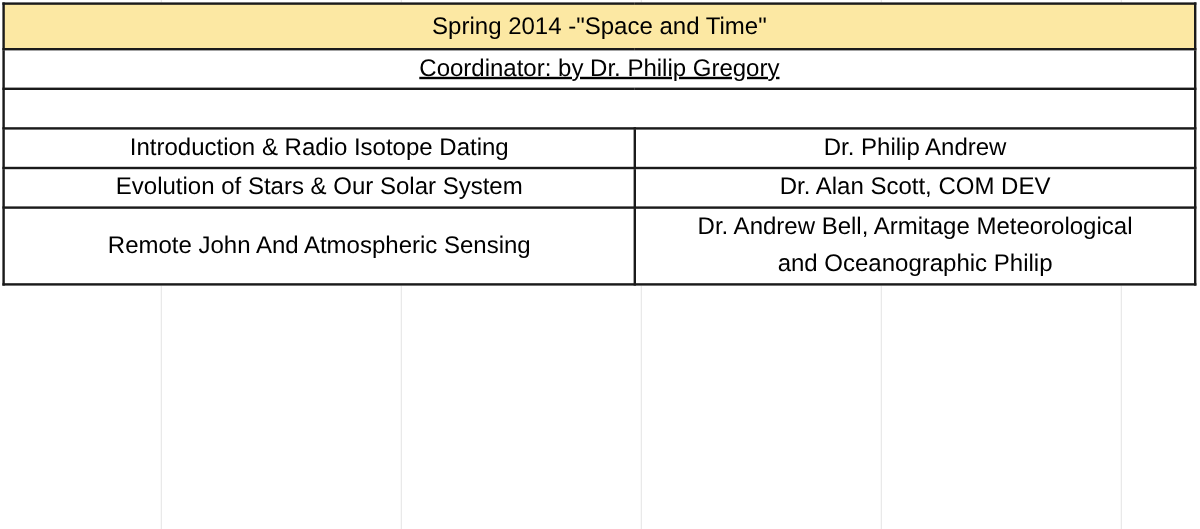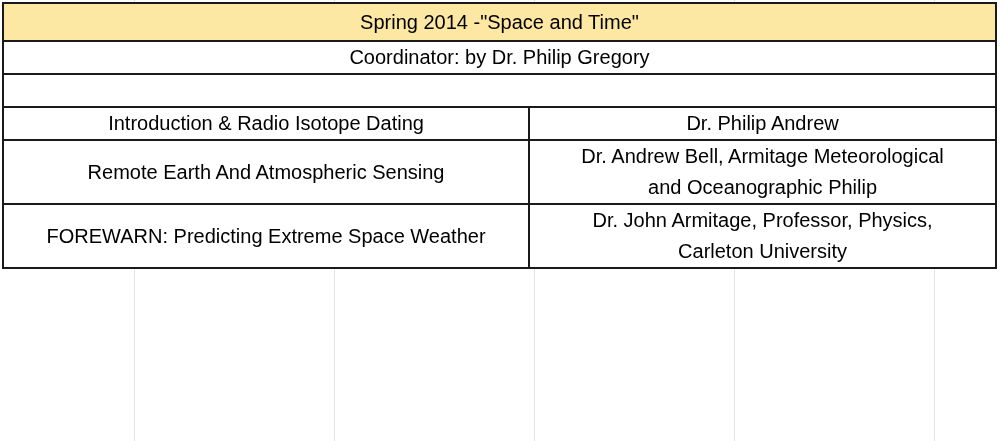--- a/index.html
+++ b/index.html
@@ -42,21 +42,21 @@
       font-weight: normal;
       white-space: nowrap;
     }
     .title-row td {
       background: #fce8a3;
       font-weight: bold;
       font-size: 23px;
       height: 36px;
       line-height: 36px;
     }
-    .coord-row td { height: 31px; }
+    .coord-row td { height: 31px; text-decoration: underline; }
     .blank-row td { height: 31px; }
     .header-row th { height: 31px; font-weight: bold; font-size: 20px; }
     .row-single td { height: 31px; margin-top: 13px; }
     .row-double td { height: 60px; line-height: 31px; }
     .col-topic { width: 524px; }
     .col-speaker { width: 465px; }
     .two-line { display: block; line-height: 31px; }
   </style>
 </head>
 <body>
@@ -75,28 +75,25 @@
   <tr class="coord-row">
     <td colspan="2">Coordinator: by Dr. Philip Gregory</td>
   </tr>
   <tr class="blank-row">
     <td colspan="2"></td>
   </tr>
   <tr class="row-single">
     <td>Introduction &amp; Radio Isotope Dating</td>
     <td>Dr. Philip Andrew</td>
   </tr>
+  <tr class="row-single">
+    <td>Evolution of Stars &amp; Our Solar System</td>
+    <td>Dr. Alan Scott, COM DEV</td>
+  </tr>
   <tr class="row-double">
-    <td>Remote Earth And Atmospheric Sensing</td>
+    <td>Remote John And Atmospheric Sensing</td>
     <td>
       <span class="two-line">Dr. Andrew Bell, Armitage Meteorological</span>
       <span class="two-line">and Oceanographic Philip</span>
-    </td>
-  </tr>
-  <tr class="row-double">
-    <td>FOREWARN: Predicting Extreme Space Weather</td>
-    <td>
-      <span class="two-line">Dr. John Armitage, Professor, Physics,</span>
-      <span class="two-line">Carleton University</span>
     </td>
   </tr>
 </tbody>
   </table>
 
 </body></html>

